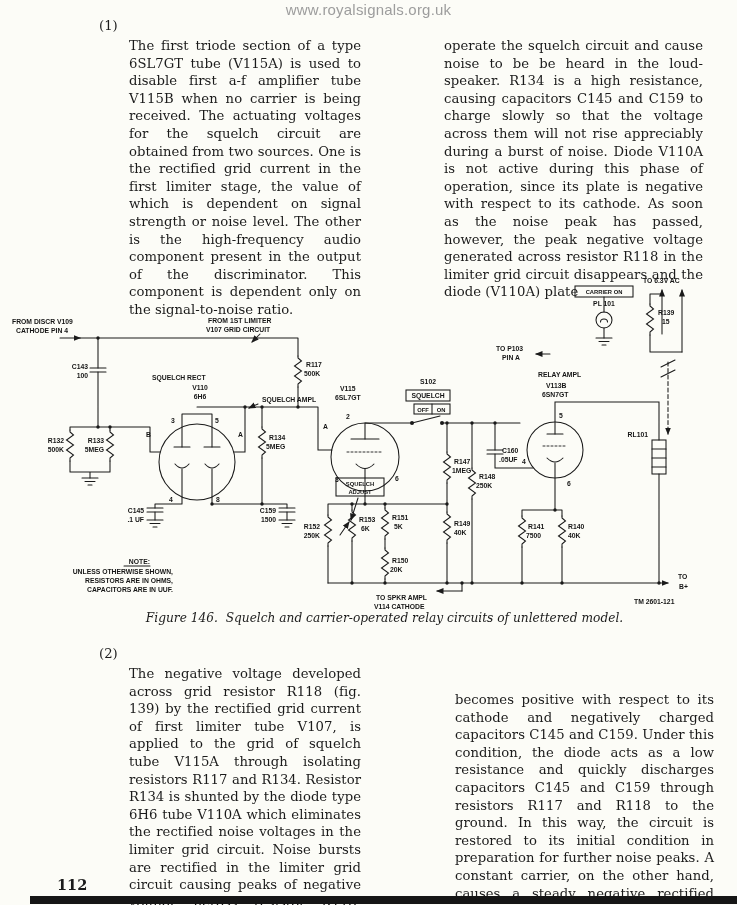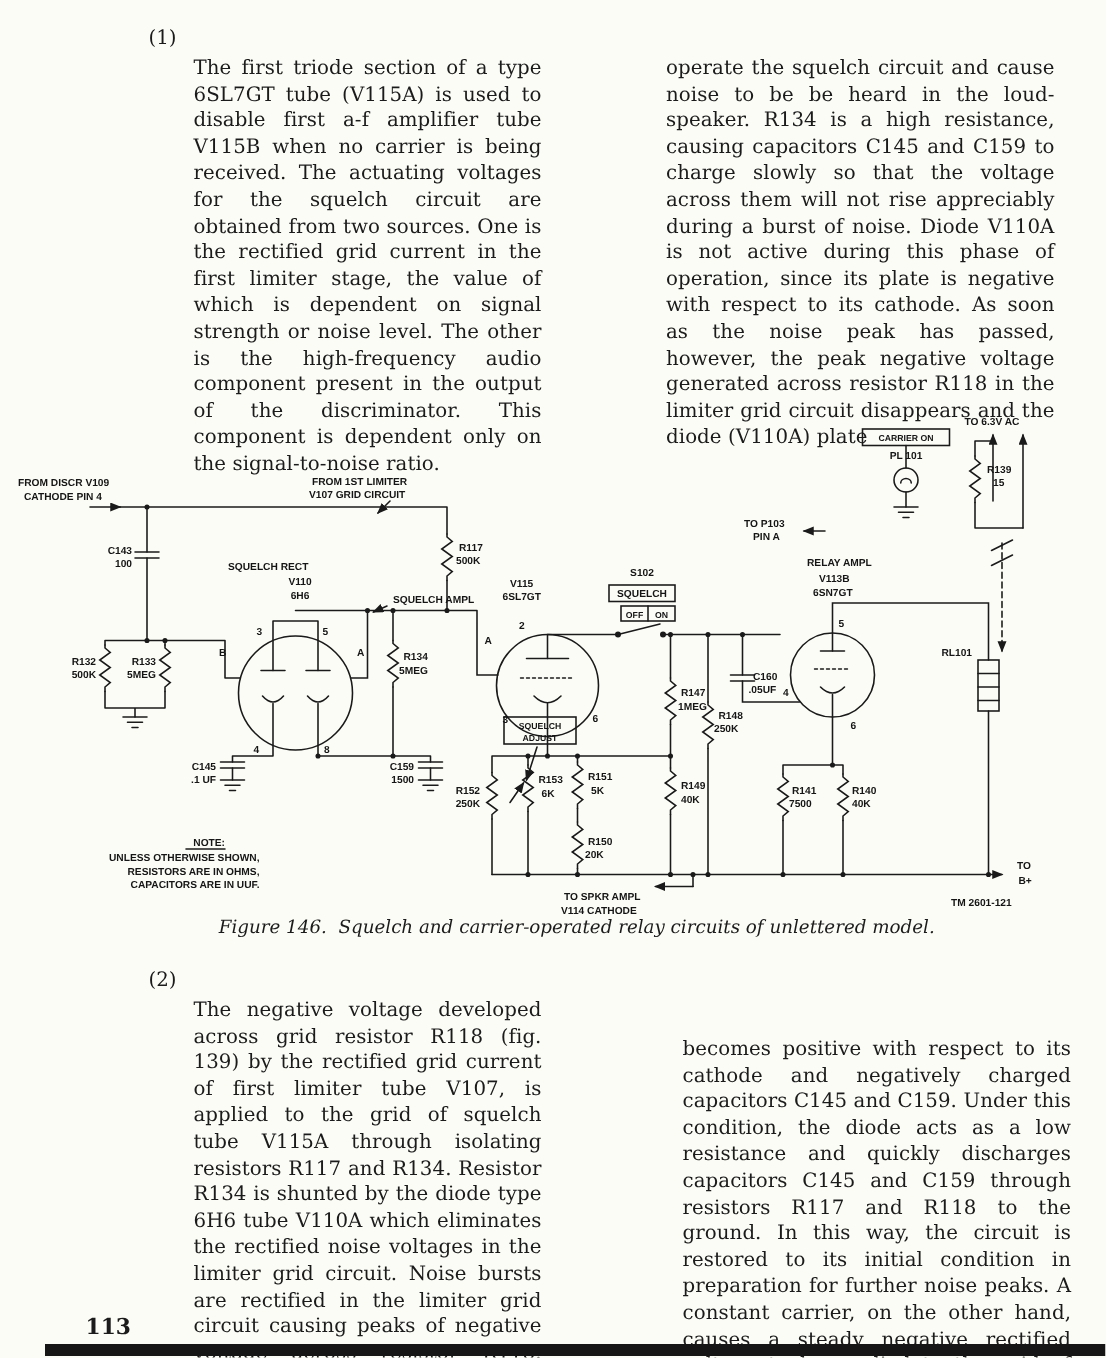--- a/index.html
+++ b/index.html
@@ -30,20 +30,21 @@
   .lbl{font-family:"Liberation Sans", sans-serif;font-size:6.8px;font-weight:bold;fill:#151515;}
   .m{text-anchor:middle;}
   .e{text-anchor:end;}
   .sm{font-size:5.8px;}
 </style>
 </head>
 <body>
 
 <div class="page">
 
+  <div class="watermark">www.royalsignals.org.uk</div>
 
   <span class="pnum" id="p1-num">(1)</span>
   <div class="pcol" id="p1-left">The first triode section of a type 6SL7GT tube (V115A) is used to disable first a-f amplifier tube V115B when no carrier is being received. The actuating voltages for the squelch circuit are obtained from two sources. One is the rectified grid current in the first limiter stage, the value of which is dependent on signal strength or noise level. The other is the high-frequency audio component present in the output of the discriminator. This component is dependent only on the signal-to-noise ratio.</div>
   <div class="pcol" id="p1-right">operate the squelch circuit and cause noise to be be heard in the loud-speaker. R134 is a high resistance, causing capacitors C145 and C159 to charge slowly so that the voltage across them will not rise appreciably during a burst of noise. Diode V110A is not active during this phase of operation, since its plate is negative with respect to its cathode. As soon as the noise peak has passed, however, the peak negative voltage generated across resistor R118 in the limiter grid circuit disappears and the diode (V110A) plate</div>
 
   <svg id="schematic" width="717" height="345" viewBox="0 0 717 345">
     <defs>
       <marker id="ar" markerWidth="9" markerHeight="8" refX="6.5" refY="3" orient="auto" markerUnits="userSpaceOnUse">
         <path d="M0 0 L7.5 3 L0 6 Z" fill="#1a1a1a"></path>
       </marker>
@@ -274,15 +275,15 @@
 
   <div class="caption">
     <i>Figure 146.</i>&nbsp;
     <i>Squelch and carrier-operated relay circuits of unlettered model.</i>
   </div>
 
   <span class="pnum" id="p2-num">(2)</span>
   <div class="pcol" id="p2-left">The negative voltage developed across grid resistor R118 (fig. 139) by the rectified grid current of first limiter tube V107, is applied to the grid of squelch tube V115A through isolating resistors R117 and R134. Resistor R134 is shunted by the diode type 6H6 tube V110A which eliminates the rectified noise voltages in the limiter grid circuit. Noise bursts are rectified in the limiter grid circuit causing peaks of negative voltage across resistor R118. These negative peaks, if transmitted to the squelch tube, would momentarily</div>
   <div class="pcol" id="p2-right">becomes positive with respect to its cathode and negatively charged capacitors C145 and C159. Under this condition, the diode acts as a low resistance and quickly discharges capacitors C145 and C159 through resistors R117 and R118 to the ground. In this way, the circuit is restored to its initial condition in preparation for further noise peaks. A constant carrier, on the other hand, causes a steady negative rectified voltage to be applied to the grid of V115A to actuate the squelch circuit.</div>
 
-  <div class="pageno">113</div>
+  <div class="pageno">112</div>
   <div class="bottombar"></div>
 </div>
 
 </body></html>

